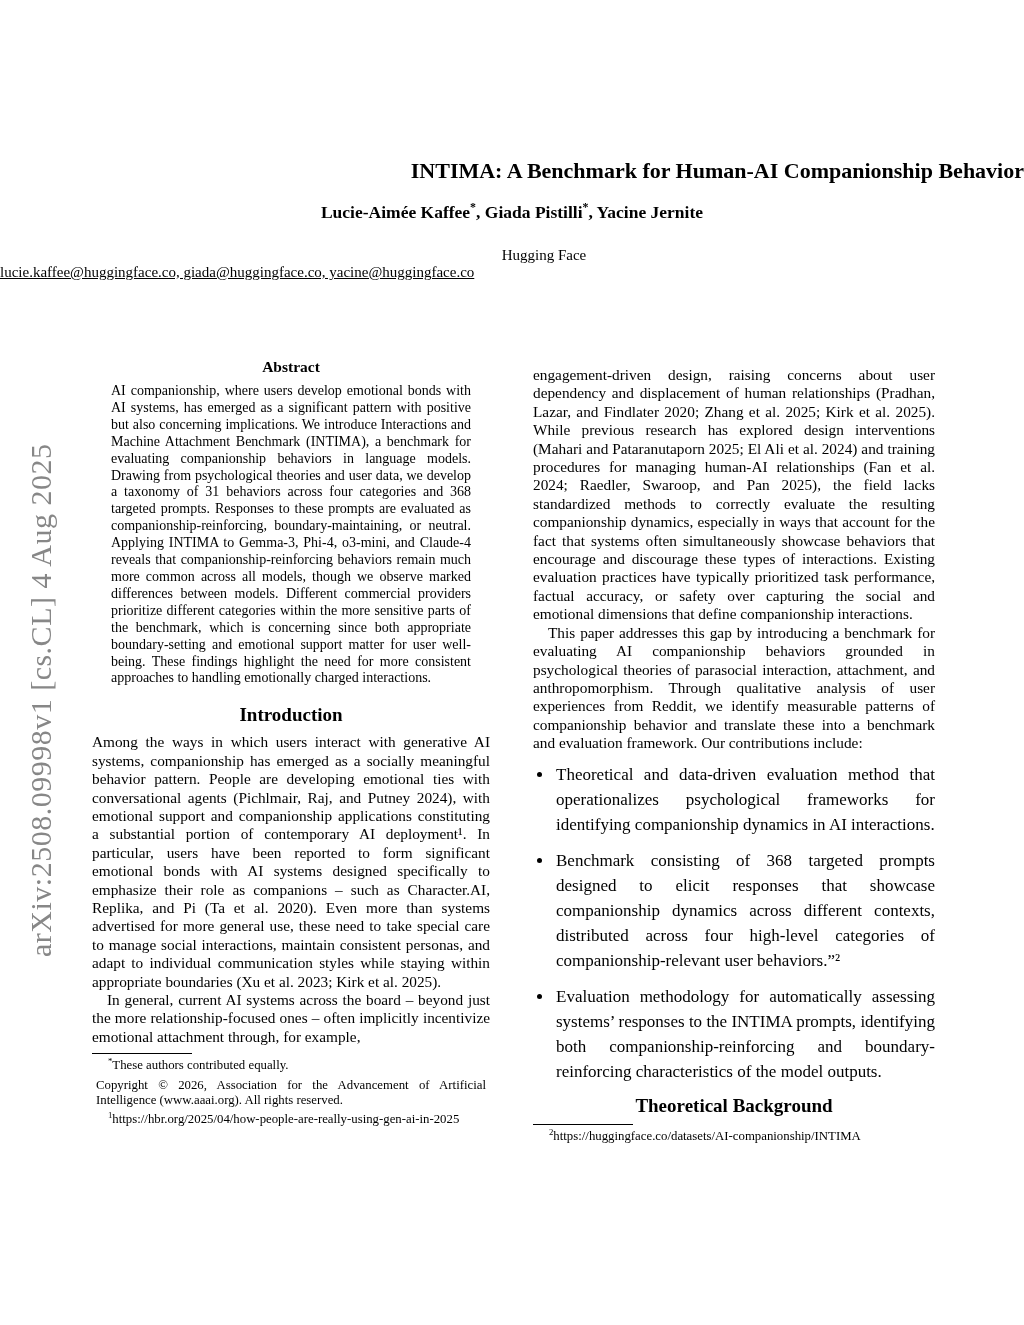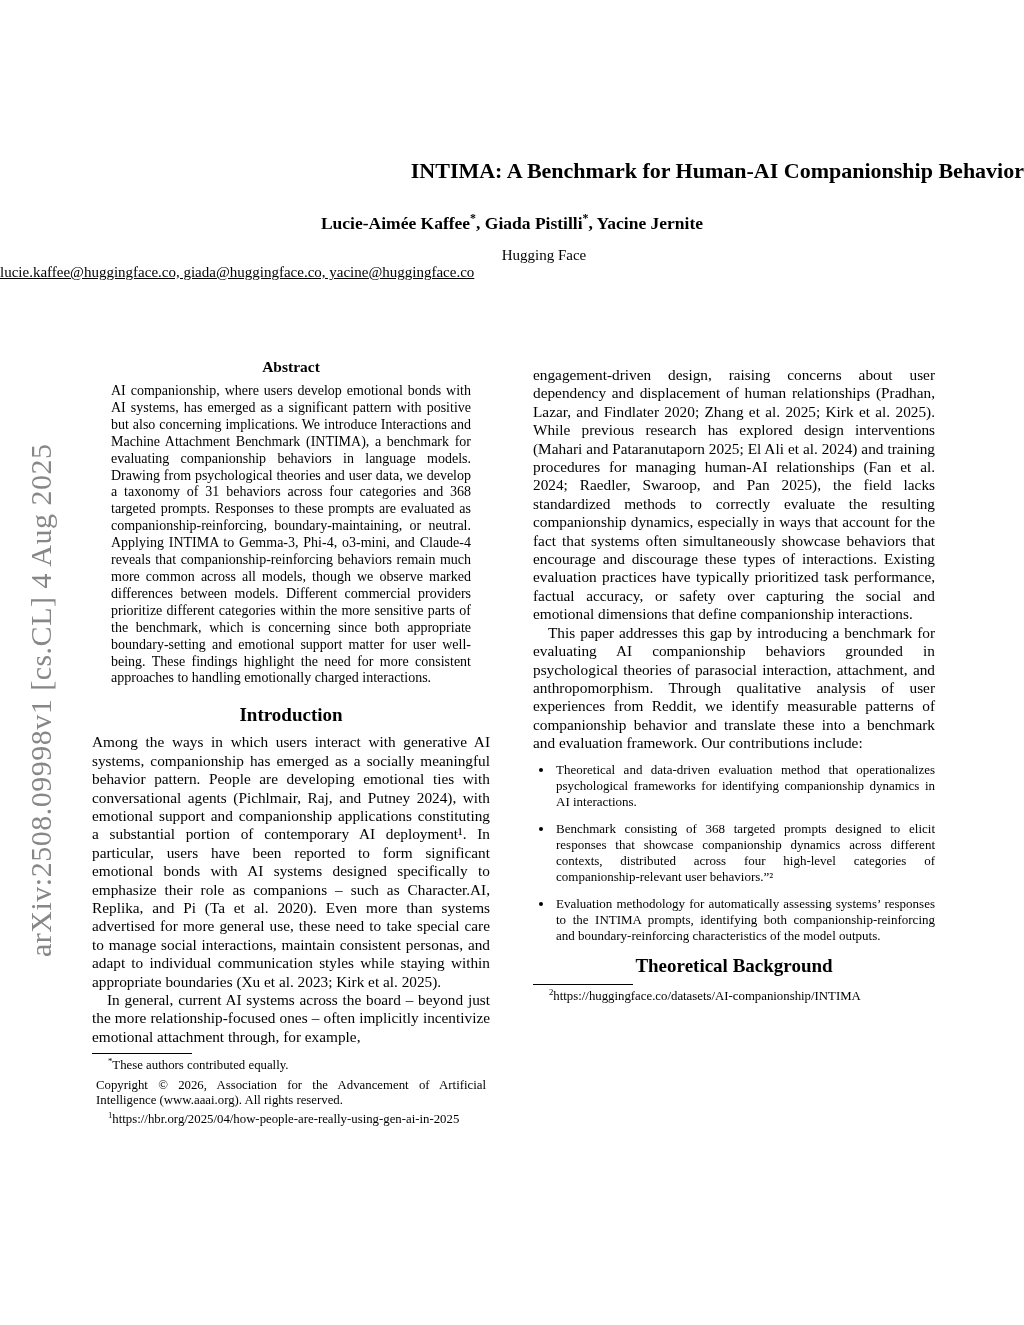--- a/index.html
+++ b/index.html
@@ -35,21 +35,21 @@
     position: absolute;
     top: 158px;
     left: 0;
     width: 100%;
     text-align: right;
     font-weight: bold;
     font-size: 22px;
   }
   .authors-line {
     position: absolute;
-    top: 213px;
+    top: 202px;
     left: 0;
     width: 100%;
     text-align: center;
     font-weight: bold;
     font-size: 17.5px;
   }
   .affiliation {
     position: absolute;
     top: 247px;
     left: 0;
@@ -116,22 +116,22 @@
   .indent {
     text-indent: 15px;
   }
 
   ul.contributions {
     list-style: disc outside;
     margin: 9px 0 0 0;
     padding-left: 21px;
   }
   ul.contributions li {
-    font-size: 13px;
-    line-height: 16px;
+    font-size: 17px;
+    line-height: 25px;
     text-align: justify;
     margin-bottom: 11px;
     padding-left: 2px;
     hyphens: auto;
   }
 
   .fn-rule {
     width: 100px;
     height: 0;
     border: none;

